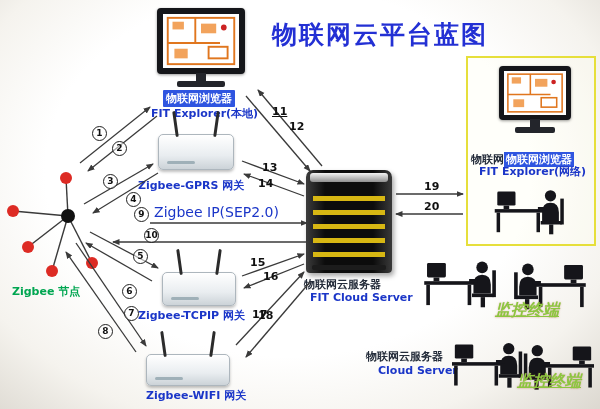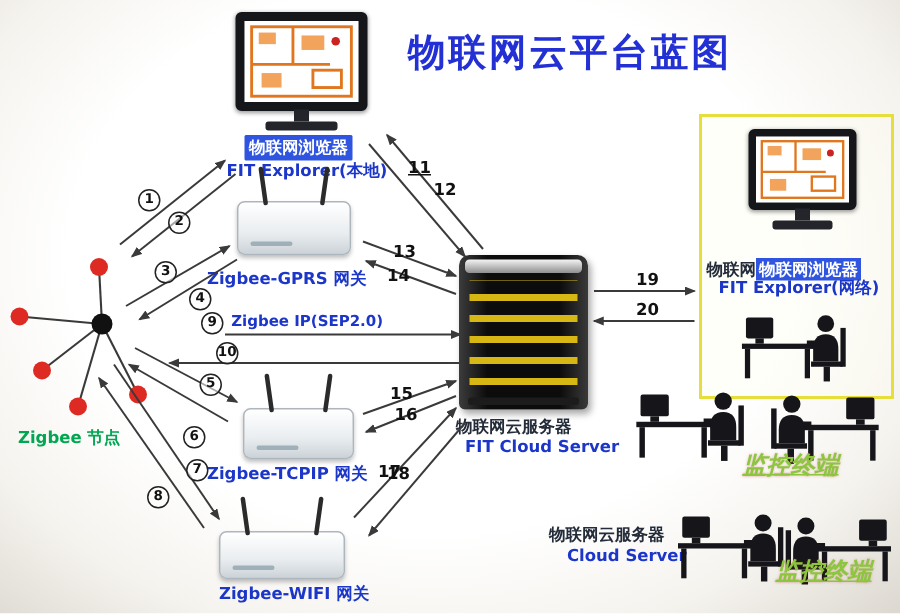--- a/index.html
+++ b/index.html
@@ -12,21 +12,21 @@
   .title{position:absolute;left:272px;top:18px;font-size:25px;font-weight:bold;color:#2330d4;letter-spacing:2px;}
   .hl{position:absolute;background:#2f55e0;color:#fff;font-size:11px;font-weight:bold;padding:1px 3px;border-radius:1px;white-space:nowrap;}
   .hl-in{background:#2f55e0;color:#fff;font-size:11px;font-weight:bold;padding:1px 2px;}
   .lbl{position:absolute;color:#1b36c8;font-size:11px;font-weight:bold;white-space:nowrap;}
   .lbl-dark{position:absolute;color:#242c3a;font-size:11px;font-weight:bold;white-space:nowrap;}
   .dark-in{color:#242c3a;font-size:11px;font-weight:bold;}
   .green{position:absolute;color:#00a651;font-size:11px;font-weight:bold;white-space:nowrap;}
   .green2{position:absolute;color:#8cc63f;font-size:16px;font-weight:bold;font-style:italic;white-space:nowrap;text-shadow:0 0 2px rgba(190,70,50,.35);z-index:8;text-decoration:underline;}
   .num{position:absolute;font-size:11px;font-weight:bold;color:#111;z-index:7;}
   .circ{display:inline-block;width:13px;height:13px;border:1px solid #222;border-radius:50%;text-align:center;line-height:12px;font-size:9px;font-weight:bold;color:#111;background:rgba(255,255,255,.55);}
-  .bluetext{color:#1b36c8;font-size:10px;font-weight:bold;}
+  .bluetext{color:#1b36c8;font-size:14px;font-weight:normal;}
 
   .monitor{position:absolute;}
   .monitor .screen{border:6px solid #15161a;border-radius:4px;background:#fff;box-shadow:0 1px 3px rgba(0,0,0,.4);overflow:hidden;}
   .monitor .neck{width:10px;height:8px;background:#23252b;margin:-1px auto 0;}
   .monitor .mbase{height:6px;background:#23252b;border-radius:2px;margin:0 auto;}
 
   .router{position:absolute;border:1px solid #adb6bd;border-radius:5px;
     background:linear-gradient(180deg,#ffffff,#e9edf0 60%,#ccd3d8);box-shadow:0 2px 3px rgba(0,0,0,.25);}
   .router .ant{position:absolute;width:3px;height:26px;background:#2b2b2b;border-radius:2px;top:-24px;}
   .router .a1{left:15px;transform:rotate(-8deg);}
@@ -34,21 +34,21 @@
   .router .led{position:absolute;left:8px;bottom:5px;width:28px;height:3px;background:#9fb0b8;border-radius:2px;}
 
   .server{position:absolute;left:306px;top:170px;width:86px;height:103px;
     background:linear-gradient(90deg,#3c3c3c,#0c0c0c 22%,#0c0c0c 78%,#3a3a3a);
     border-radius:7px 7px 4px 4px;box-shadow:2px 3px 5px rgba(0,0,0,.35);}
   .server .cap{position:absolute;top:3px;left:4px;right:4px;height:9px;border-radius:3px;background:linear-gradient(#f4f4f4,#8f8f8f);}
   .server .stripes{position:absolute;top:17px;left:7px;right:7px;bottom:12px;
     background:repeating-linear-gradient(180deg,transparent 0 9px,#d7b713 9px 14px);}
   .server .foot{position:absolute;bottom:3px;left:6px;right:6px;height:5px;background:#1c1c1c;border-radius:2px;}
 
-  .ybox{position:absolute;left:466px;top:56px;width:126px;height:186px;border:2px solid #e6df3b;background:rgba(255,255,235,.25);margin-top:20px;}
+  .ybox{position:absolute;left:466px;top:56px;width:126px;height:186px;border:2px solid #e6df3b;background:rgba(255,255,235,.25);}
 
   .person{position:absolute;fill:#15151a;z-index:4;}
   .flip{transform:scaleX(-1);}
 
   svg.overlay{position:absolute;left:0;top:0;pointer-events:none;z-index:5;}
 </style>
 </head>
 <body>
 
 <svg width="0" height="0" style="position:absolute" aria-hidden="true">
@@ -221,20 +221,20 @@
   <span class="num circ" style="position:absolute;left:126px;top:192px;">4</span>
   <span class="num circ" style="position:absolute;left:133px;top:249px;">5</span>
   <span class="num circ" style="position:absolute;left:122px;top:284px;">6</span>
   <span class="num circ" style="position:absolute;left:124px;top:306px;">7</span>
   <span class="num circ" style="position:absolute;left:98px;top:324px;">8</span>
   <span class="num circ" style="position:absolute;left:144px;top:228px;">10</span>
   <span class="num" style="left:272px;top:105px;text-decoration:underline;">11</span>
   <span class="num" style="left:289px;top:120px;">12</span>
   <span class="num" style="left:262px;top:161px;">13</span>
   <span class="num" style="left:258px;top:177px;">14</span>
-  <span class="num" style="left:260px;top:256px;text-align:center;">15</span>
+  <span class="num" style="left:250px;top:256px;text-align:center;">15</span>
   <span class="num" style="left:263px;top:270px;">16</span>
   <span class="num" style="left:252px;top:308px;">17</span>
   <span class="num" style="left:258px;top:309px;">18</span>
   <span class="num" style="left:424px;top:180px;">19</span>
   <span class="num" style="left:424px;top:200px;">20</span>
 
 </div>
 
 </body></html>

